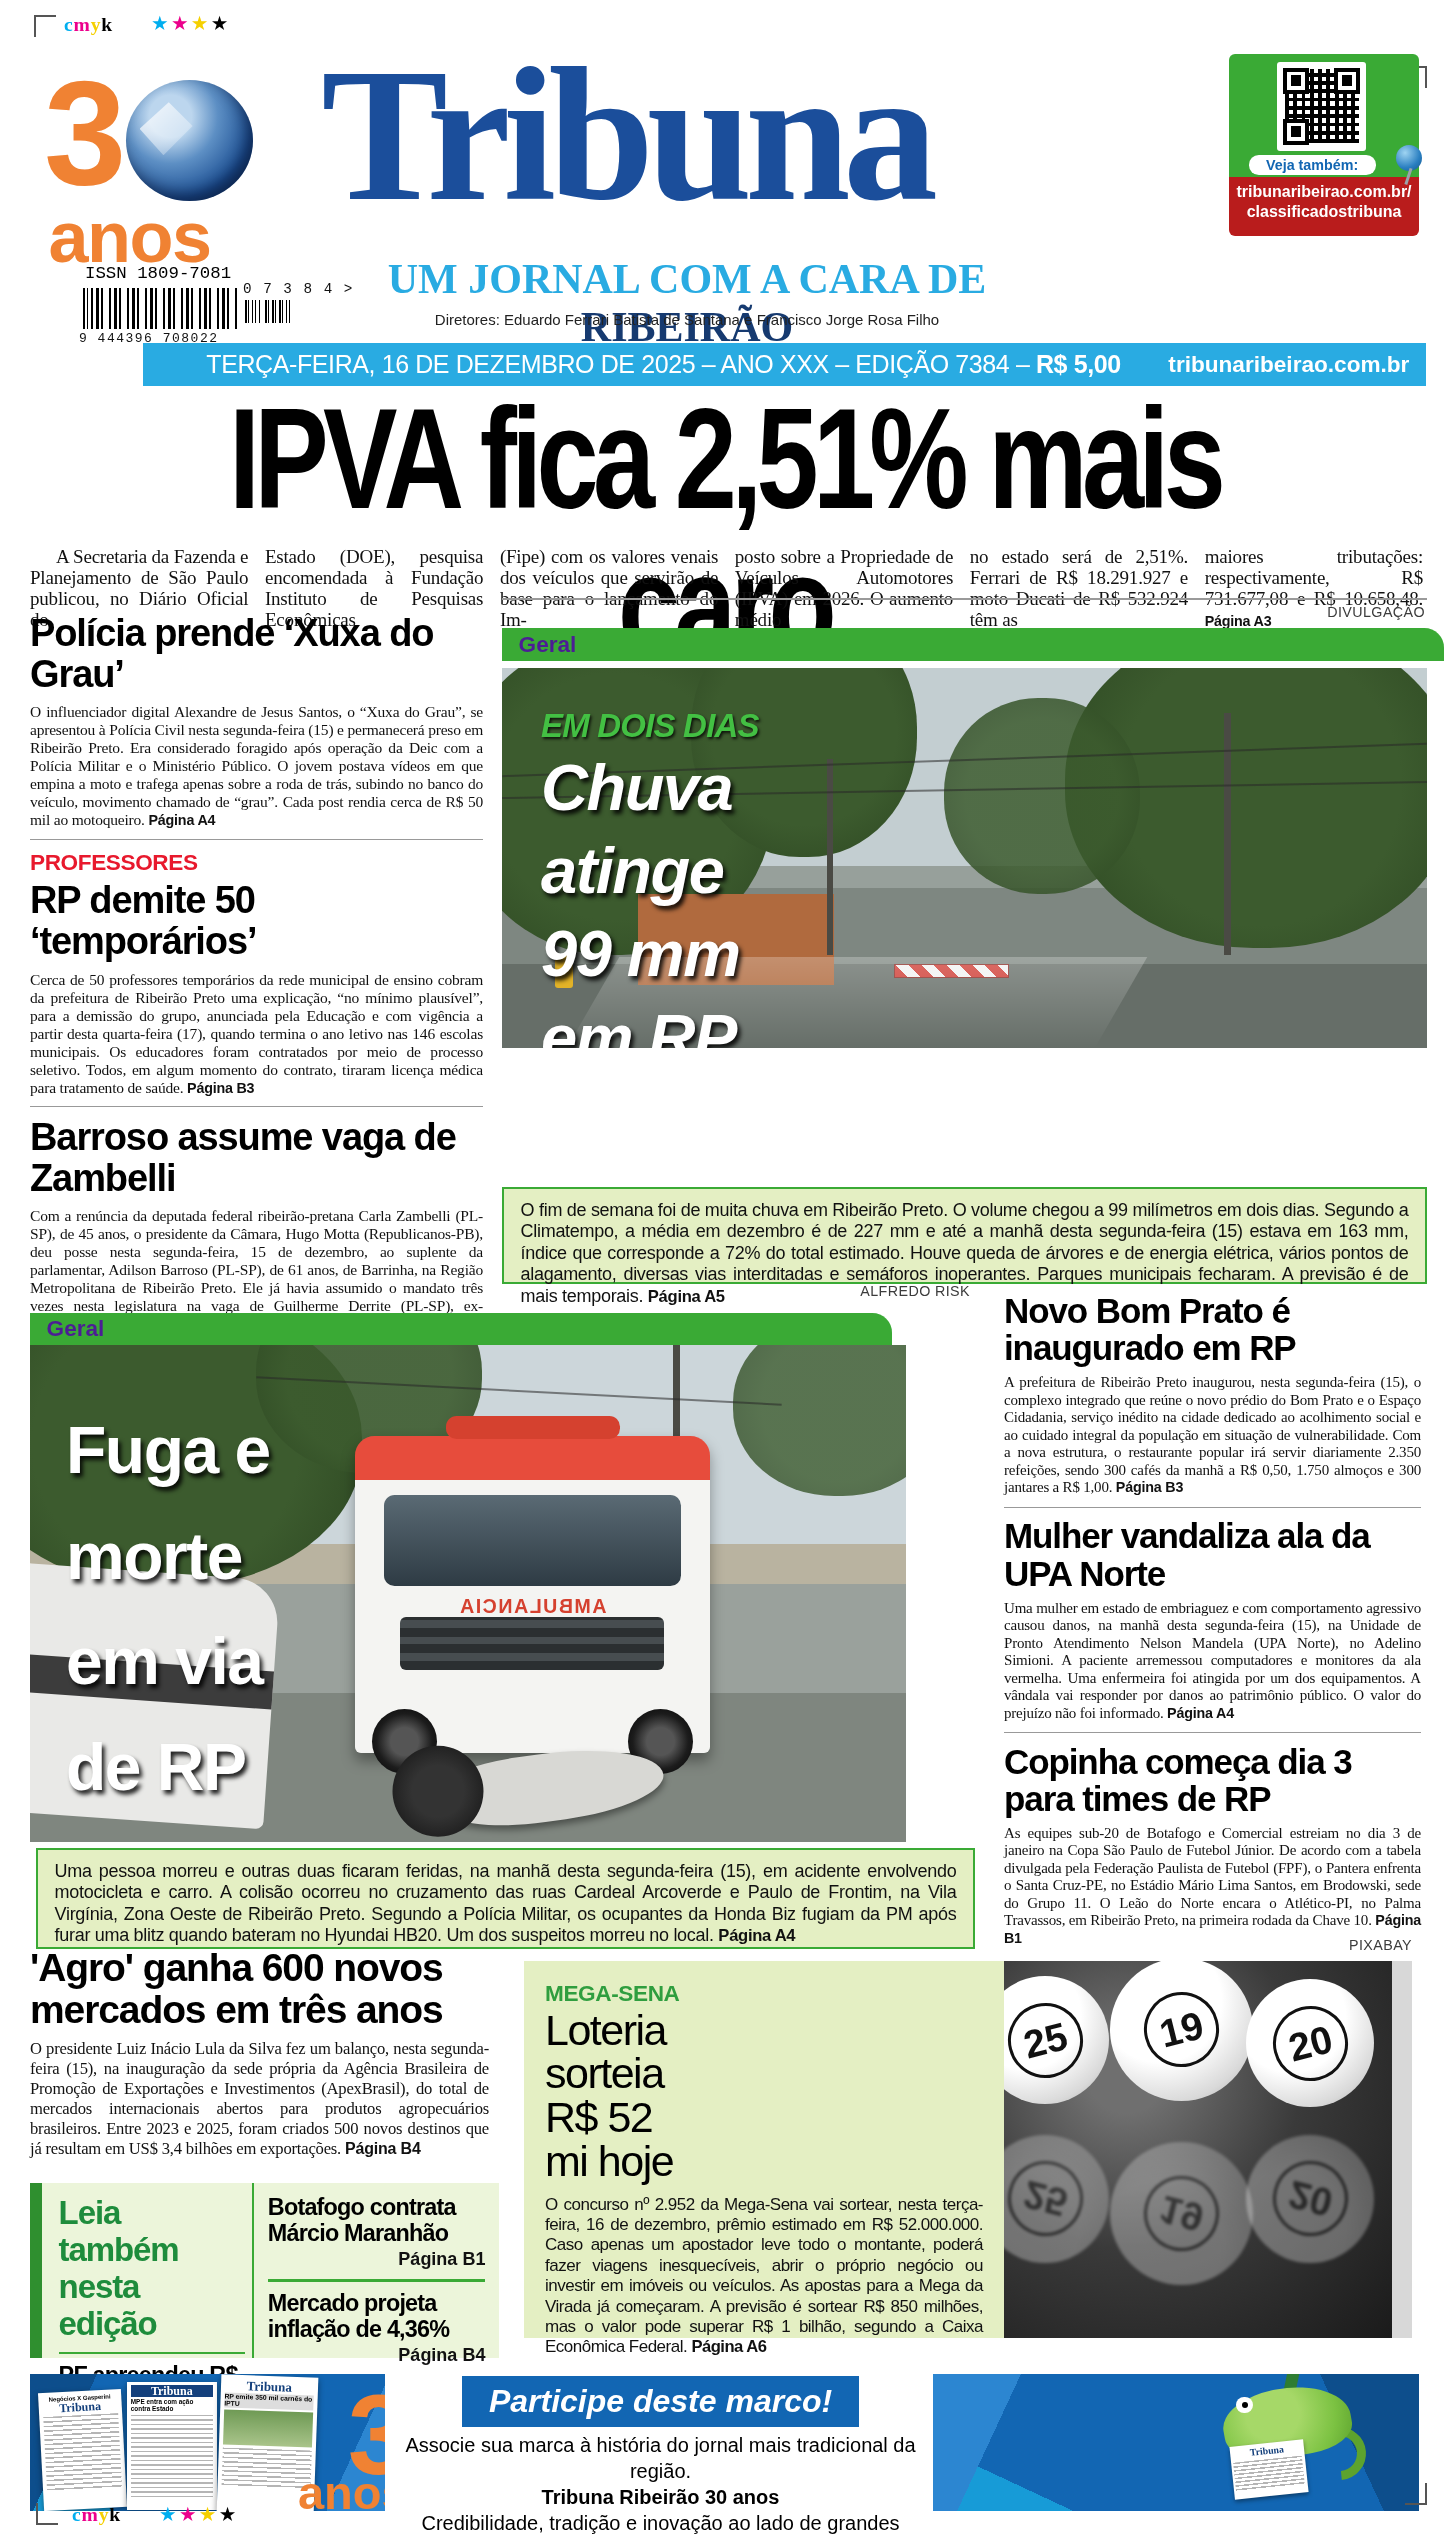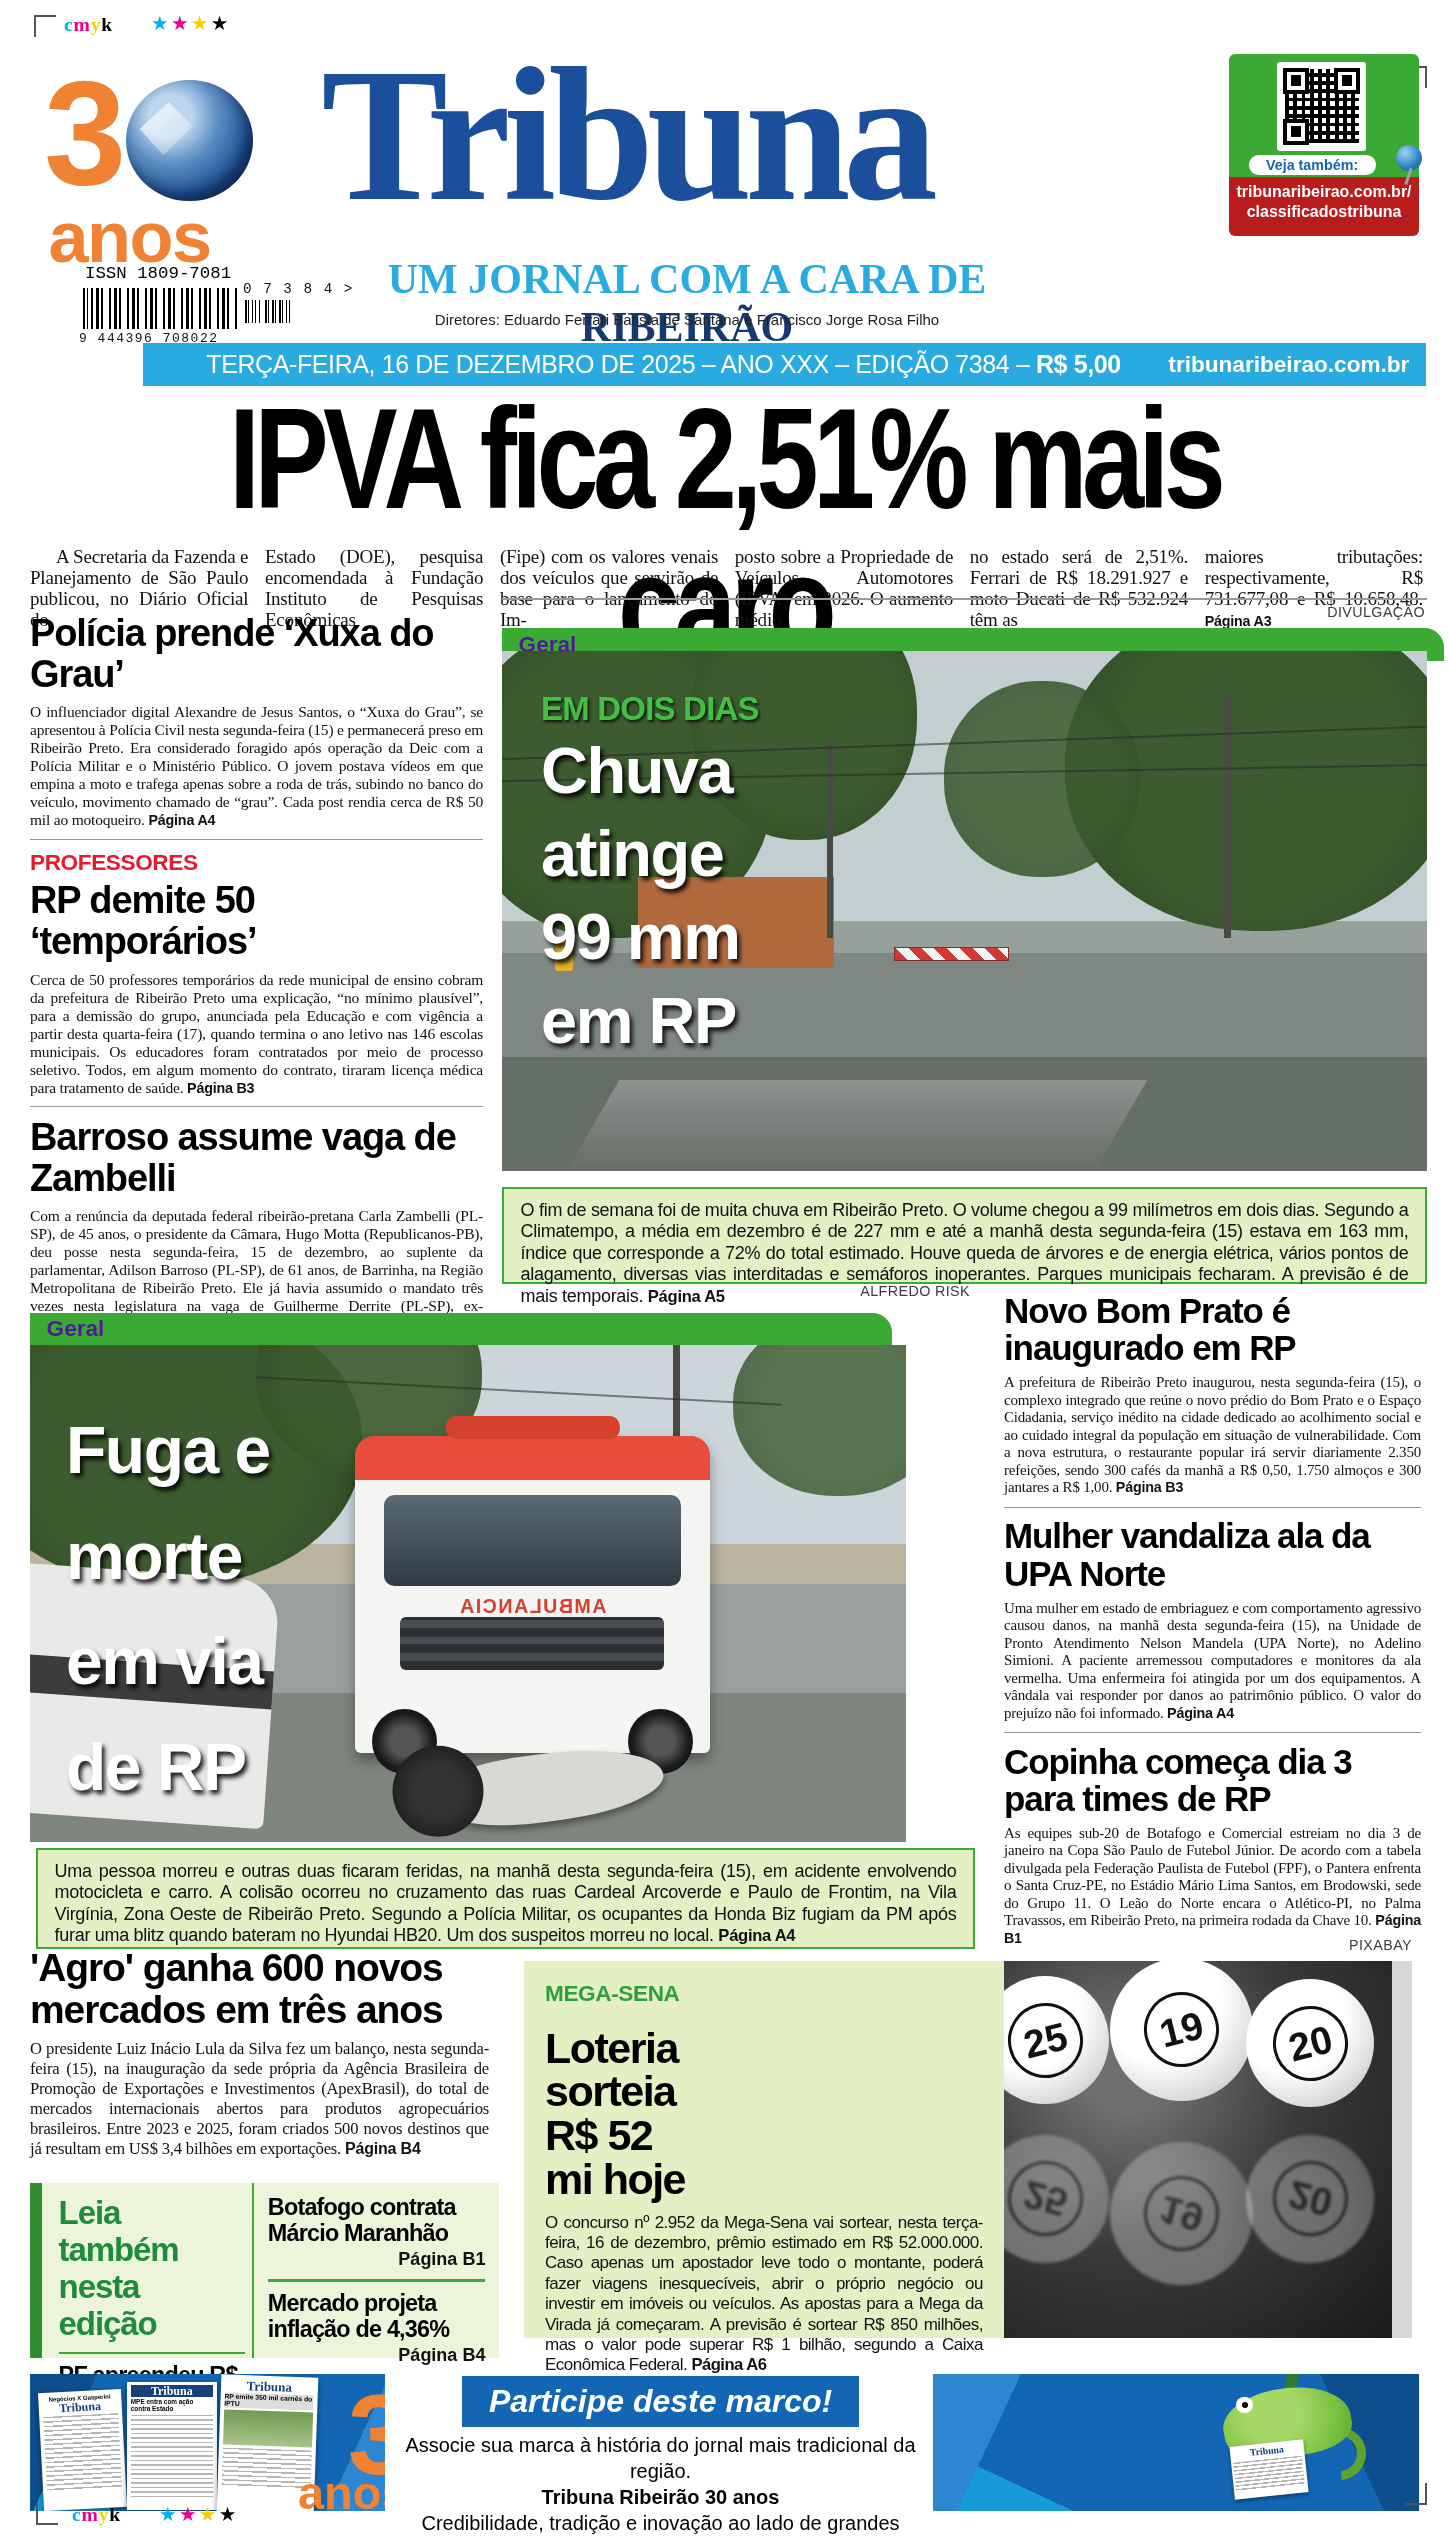--- a/index.html
+++ b/index.html
@@ -58,21 +58,21 @@
   .leftcol{left:30px;top:613px;width:453px;}
   .story-h{font-family:"Liberation Sans",sans-serif;font-weight:bold;font-size:38px;line-height:1.07;letter-spacing:-1.1px;color:#000;}
   .story-b{font-size:15.5px;line-height:18px;text-align:justify;margin-top:9px;letter-spacing:-0.2px;}
   .pageref{font-family:"Liberation Sans",sans-serif;font-weight:bold;font-size:14.3px;}
   .divider{height:0.8px;background:#999;margin:9.8px 0;}
   .kicker-red{font-family:"Liberation Sans",sans-serif;font-weight:bold;font-size:22.6px;color:#e8192d;letter-spacing:-0.4px;margin-bottom:4.5px;}
   
   .geralbar{background:#3aaa35;border-radius:0 19.6px 0 0;color:#4c1d95;font-family:"Liberation Sans",sans-serif;font-weight:bold;font-size:22.6px;padding-left:16.6px;display:flex;align-items:center;}
   .photo1{left:502px;top:628px;width:925px;height:553px;}
   .photo1 .bar{position:absolute;left:0;top:0;width:100%;height:33px;}
-  .scene1{position:absolute;left:0;top:23px;width:100%;height:520px;overflow:hidden;background:linear-gradient(#c3ced1 0 52%,#97a09b 52% 58%,#7e8781 58% 78%,#666e68 78% 100%);}
+  .scene1{position:absolute;left:0;top:40px;width:100%;height:380px;overflow:hidden;background:linear-gradient(#c3ced1 0 52%,#97a09b 52% 58%,#7e8781 58% 78%,#666e68 78% 100%);font-style:italic;}
   .tree{position:absolute;background:radial-gradient(circle,#3c5b2e 0 55%,#2c4621 100%);border-radius:48%;}
   .wall1{position:absolute;background:#b06a3e;}
   .pole{position:absolute;background:#4a4a44;}
   .wire{position:absolute;height:1.5px;background:rgba(40,40,40,.55);}
   .barrier{position:absolute;height:12px;background:repeating-linear-gradient(45deg,#cf3b33 0 9px,#f2f2f2 9px 18px);border:0.8px solid #8a2b25;}
   .figure-y{position:absolute;width:18px;height:33px;background:#e2b227;border-radius:6px 6px 3px 3px;}
   .reflect{position:absolute;background:linear-gradient(rgba(255,255,255,.25),rgba(255,255,255,0));}
   .ph-kicker{position:absolute;font-family:"Liberation Sans",sans-serif;font-weight:bold;font-size:33px;color:#43c043;text-shadow:1.5px 1.5px 3px rgba(0,0,0,.8);letter-spacing:-0.8px;}
   .ph-line{font-family:"Liberation Sans",sans-serif;font-weight:bold;font-size:65px;color:#fff;line-height:1.28;text-shadow:3px 3.8px 4.5px rgba(0,0,0,.85);letter-spacing:-1.5px;}
   .capbox{background:#e4efc3;border:2.3px solid #3aaa35;box-sizing:border-box;padding:10.6px 16.6px;font-family:"Liberation Sans",sans-serif;font-size:18px;line-height:21.5px;text-align:justify;letter-spacing:-0.3px;color:#101010;}
@@ -104,21 +104,21 @@
   .leiabox{left:30px;top:2183px;width:469px;height:175px;background:#ecf5da;border-left:12px solid #2f8f2f;box-sizing:border-box;display:flex;}
   .leia-l{width:46%;padding:12px 7.5px 7.5px 16.6px;box-sizing:border-box;}
   .leia-r{width:54%;padding:12px 13.6px 7.5px 13.6px;box-sizing:border-box;border-left:2.3px solid #3aaa35;}
   .leia-title{font-family:"Liberation Sans",sans-serif;font-weight:bold;font-size:33px;line-height:1.12;color:#1e8c3c;letter-spacing:-1.1px;}
   .leia-item{font-family:"Liberation Sans",sans-serif;font-weight:bold;font-size:23.4px;line-height:1.1;letter-spacing:-0.8px;color:#000;}
   .leia-page{font-family:"Liberation Sans",sans-serif;font-weight:bold;font-size:18px;text-align:right;margin-top:3px;}
   .leia-rule{height:2.3px;background:#3aaa35;margin:9px 0;}
   
   .megabox{left:524px;top:1961px;width:480px;height:377px;background:#e4efc3;box-sizing:border-box;padding:19.6px 21px;}
   .mega-k{font-family:"Liberation Sans",sans-serif;font-weight:bold;font-size:22.6px;color:#2f9e3f;letter-spacing:-0.4px;}
-  .mega-h{font-family:"Liberation Sans",sans-serif;font-weight:bold;font-size:43px;line-height:1.02;letter-spacing:-1.5px;color:#000;margin-top:20px;}
+  .mega-h{font-family:"Liberation Sans",sans-serif;font-weight:normal;font-size:43px;line-height:1.02;letter-spacing:-1.5px;color:#000;margin-top:2px;}
   .mega-b{font-family:"Liberation Sans",sans-serif;font-size:17px;line-height:20.4px;text-align:justify;letter-spacing:-0.5px;margin-top:10.6px;}
   .lotto{left:1004px;top:1961px;width:408px;height:377px;overflow:hidden;background:radial-gradient(circle at 30% 30%,#6f6f6f 0 10%,#3a3a3a 45%,#181818 100%);}
   .lotto .edge{position:absolute;right:0;top:0;width:19.6px;height:100%;background:#d8d8d8;}
   .ball{position:absolute;width:128px;height:128px;border-radius:50%;background:radial-gradient(circle at 35% 30%,#fff 0 45%,#d9d9d9 75%,#9e9e9e 100%);display:flex;align-items:center;justify-content:center;}
   .ballnum{border:3.8px solid #111;border-radius:50%;width:69px;height:69px;display:flex;align-items:center;justify-content:center;font-family:"Liberation Sans",sans-serif;font-weight:bold;font-size:39px;color:#111;transform:rotate(-14deg);}
   .ball.r{opacity:.3;transform:scaleY(-1);filter:blur(1.5px);}
   
   .banner{left:30px;top:2374px;width:1389px;height:137px;}
   .ban-left{position:absolute;left:0;top:0;width:355px;height:137px;overflow:hidden;background:linear-gradient(115deg,#0d4e8c 0 16%,transparent 16%),linear-gradient(295deg,#2c86d1 0 14%,transparent 14%),linear-gradient(65deg,#179bd7 0 20%,transparent 20%),#1266b3;}
   .cover{position:absolute;background:#fff;padding:3.8px;box-shadow:0 2.3px 6px rgba(0,0,0,.45);}

